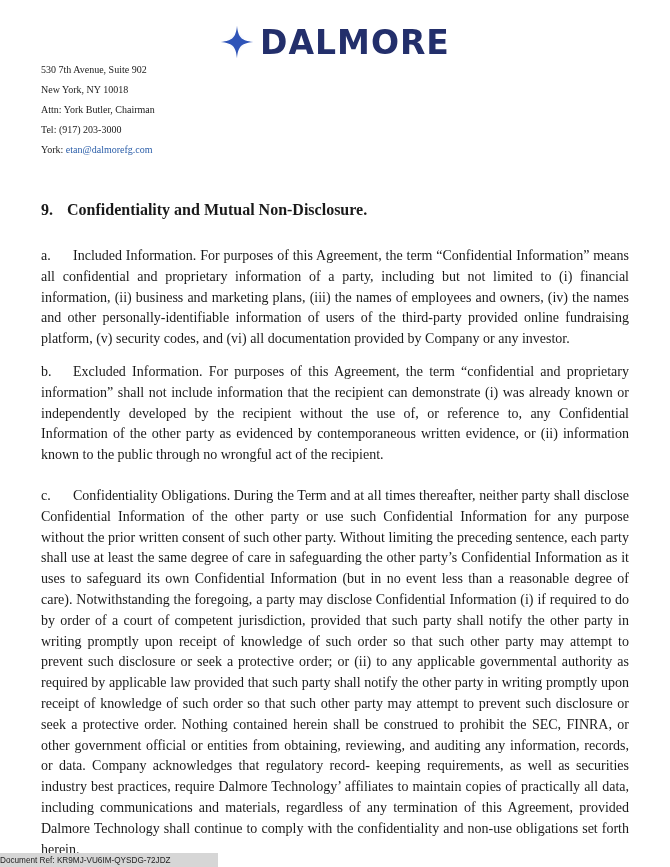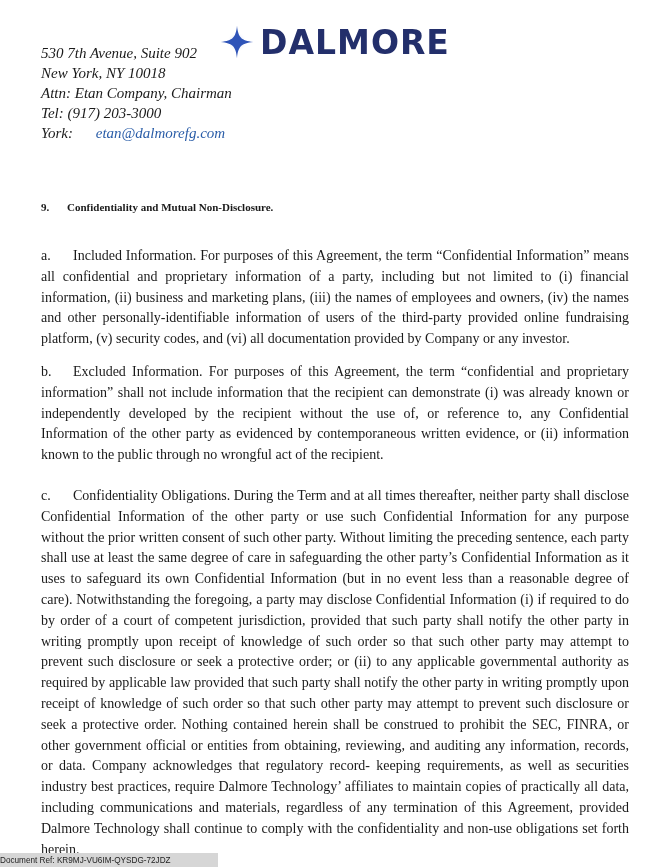--- a/index.html
+++ b/index.html
@@ -11,25 +11,25 @@
     position: absolute; top: 6px; left: 0; width: 670px; height: 40px;
     display: flex; justify-content: center; align-items: center;
   }
   .logo-inner { display: flex; align-items: center; gap: 6px; margin-top: 32px; }
   .logo-star { width: 34px; height: 34px; display: block; }
   .logo-text {
     font-family: "DejaVu Sans", "Liberation Sans", sans-serif; font-weight: bold;
     font-size: 33px; color: #232f6b; letter-spacing: 1px; line-height: 1;
   }
   .address {
-    position: absolute; left: 41px; top: 43px; font-size: 15px; line-height: 20px; font-style: italic;
+    position: absolute; left: 41px; top: 60px; font-size: 10px; line-height: 20px;
   }
-  .address a { color: #2a5da8; text-decoration: none; margin-left: 19px; }
+  .address a { color: #2a5da8; text-decoration: none; }
   .heading {
-    position: absolute; left: 41px; top: 201px; font-size: 11px; font-weight: bold; font-family: Liberation Serif, serif;
+    position: absolute; left: 41px; top: 201px; font-size: 16px; font-weight: bold; font-family: Liberation Serif, serif;
   }
   .heading .num { display: inline-block; width: 26px; }
   .para {
     position: absolute; left: 41px; width: 588px; font-size: 14px; line-height: 20.8px;
     text-align: justify;
   }
   .para .lbl { display: inline-block; width: 32px; }
   .para-a { top: 246px; }
   .para-b { top: 362px; }
   .para-c { top: 486px; }
@@ -54,21 +54,21 @@
       <circle cx="20" cy="20" r="12" fill="url(#glow)"></circle>
       <path d="M20 1 C21.5 15, 25 18.5, 39 20 C25 21.5, 21.5 25, 20 39 C18.5 25, 15 21.5, 1 20 C15 18.5, 18.5 15, 20 1 Z" fill="#2f54b8"></path>
     </svg>
     <span class="logo-text">DALMORE</span>
   </div>
 </div>
 
 <div class="address">
   <div>530 7th Avenue, Suite 902</div>
   <div>New York, NY 10018</div>
-  <div>Attn: Etan Company, Chairman</div>
+  <div>Attn: York Butler, Chairman</div>
   <div>Tel: (917) 203-3000</div>
   <div>
     <span>York: </span><a>etan@dalmorefg.com</a>
   </div>
 </div>
 
 <div class="heading">
   <span class="num">9.</span><span>Confidentiality and Mutual Non-Disclosure.</span>
 </div>
 

